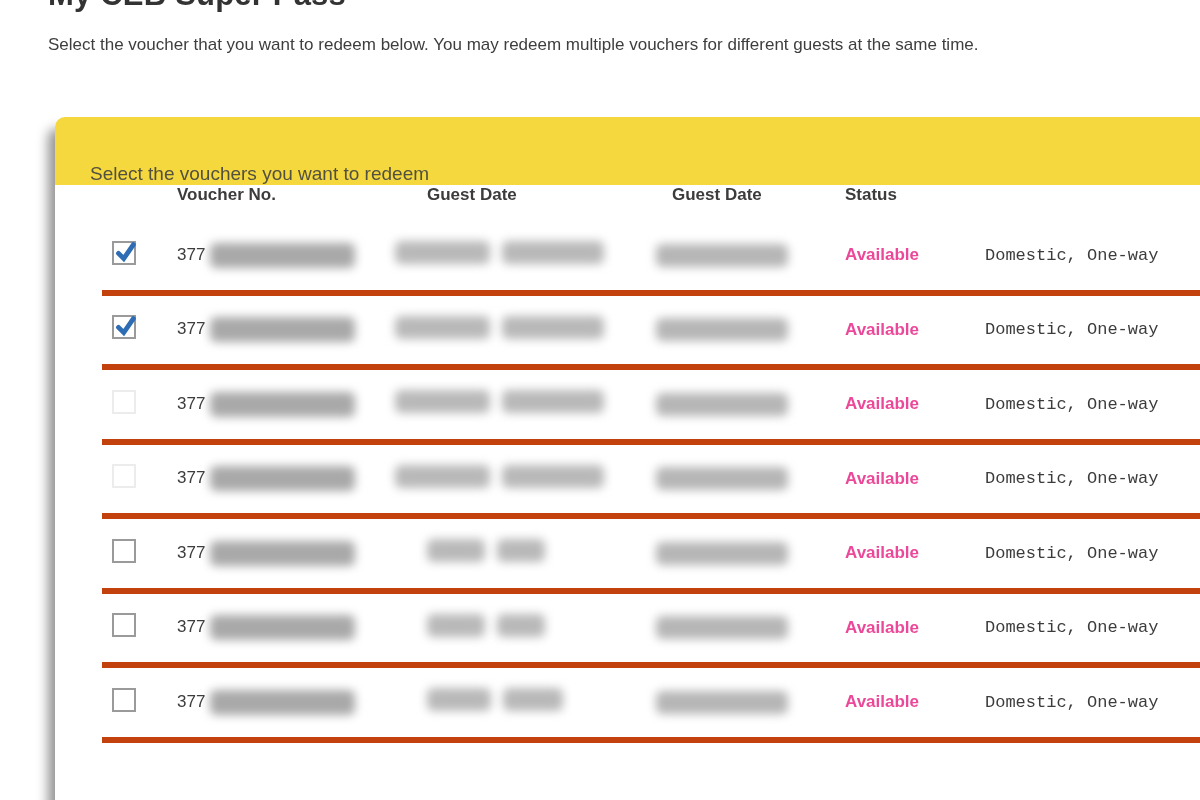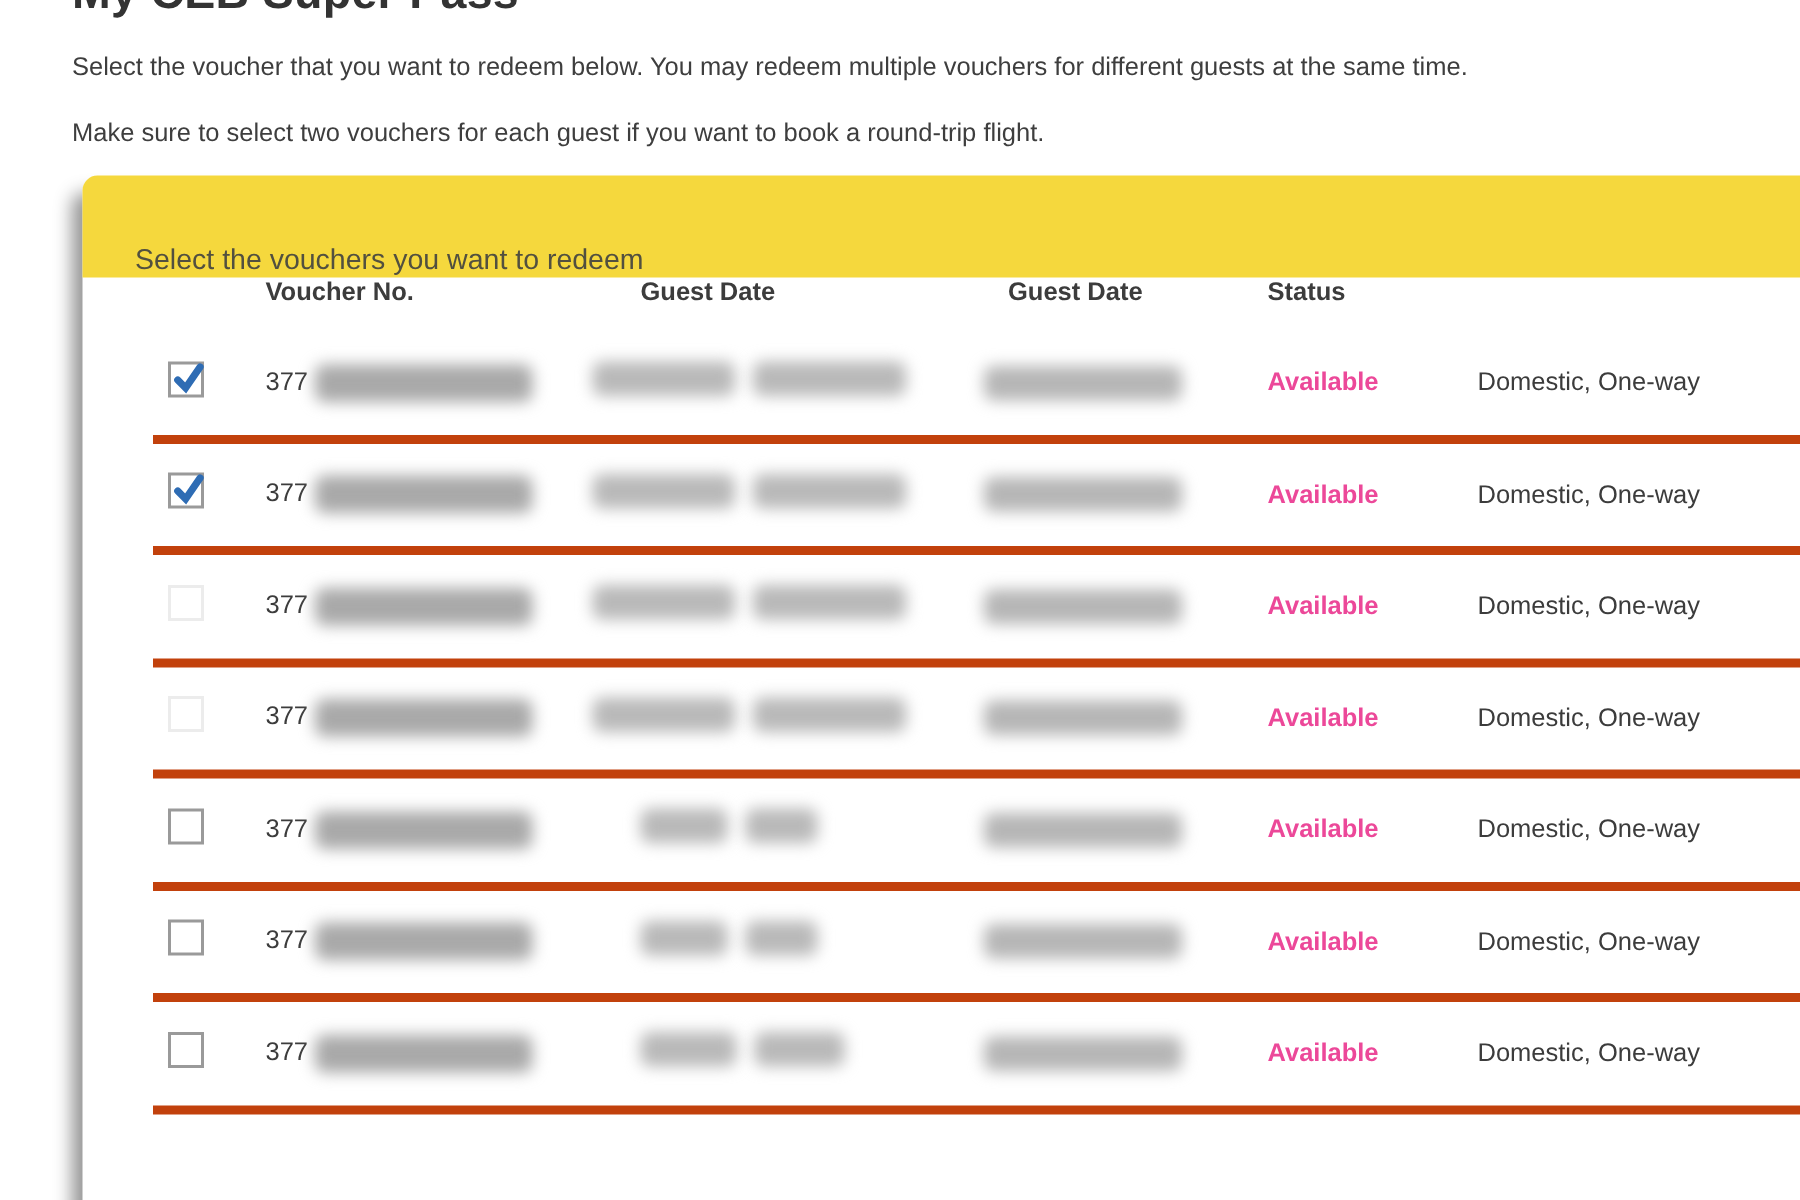--- a/index.html
+++ b/index.html
@@ -51,31 +51,30 @@
   .row:nth-child(-n+4) .gwrap { margin-left:-32px; }
   .row:nth-child(-n+4) .b1 { width:95px; }
   .row:nth-child(-n+4) .b2 { width:102px; }
   .row:nth-child(5) .b1, .row:nth-child(6) .b1 { width:58px; }
   .row:nth-child(5) .b2, .row:nth-child(6) .b2 { width:48px; }
   .row:nth-child(7) .b1 { width:64px; }
   .row:nth-child(7) .b2 { width:60px; }
   .eblur { width:132px; height:23px; margin-left:-16px; background:#b6b6b6; }
 
   .status-cell { font-weight:bold; color:#ec4899; }
-  .restr-cell { color:#3c3c3c; }
+  .restr-cell { color:#3c3c3c;font-family:Liberation Mono, monospace; }
 </style>
 </head>
 <body>
 
 <div class="page">
 
   <h1 class="page-title">My CEB Super Pass</h1>
 
   <p class="intro intro-1">Select the voucher that you want to redeem below. You may redeem multiple vouchers for different guests at the same time.</p>
-  <p class="intro intro-2">Make sure to select two vouchers for each guest if you want to book a round-trip flight.</p>
 
   <div class="card">
     <div class="card-header">
       <span>Select the vouchers you want to redeem</span>
     </div>
 
     <div class="card-body">
 
       <div class="thead">
         <div class="cell"></div>

